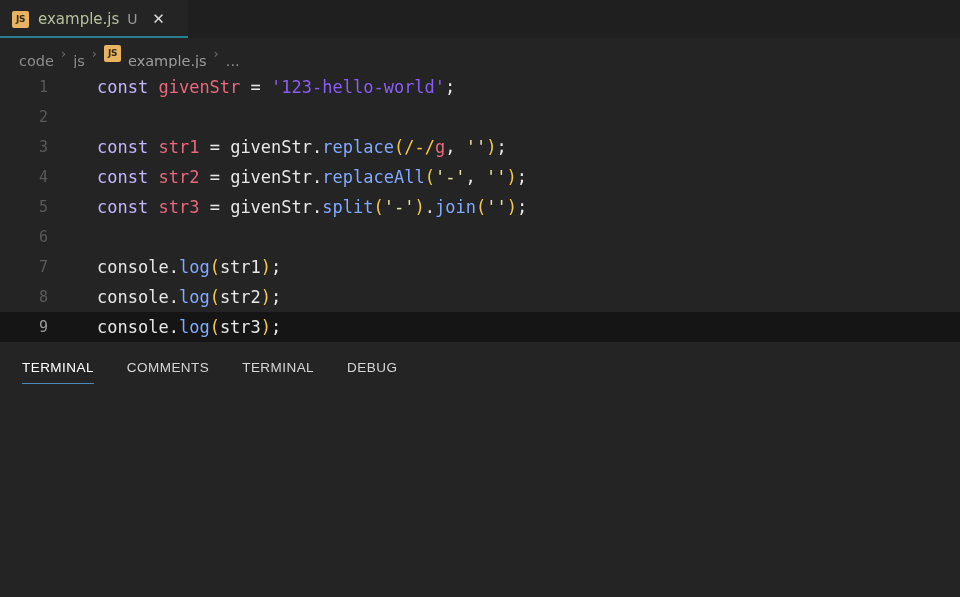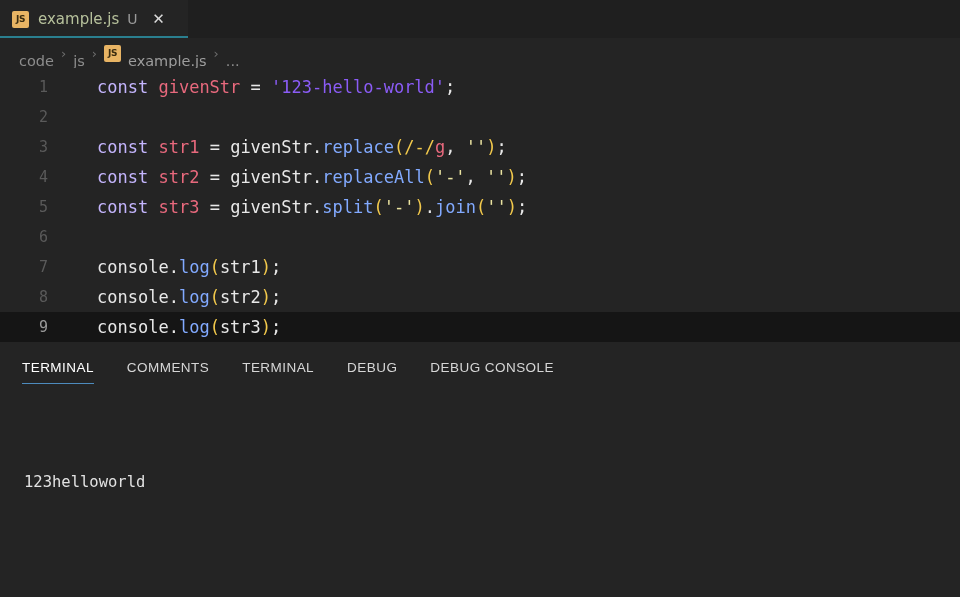--- a/index.html
+++ b/index.html
@@ -263,22 +263,20 @@
   </div>
 
 </div>
 
 <div class="panel">
   <div class="panel-tabs">
     <div class="panel-tab active">TERMINAL</div>
     <div class="panel-tab">COMMENTS</div>
     <div class="panel-tab">TERMINAL</div>
     <div class="panel-tab">DEBUG</div>
-    <div class="panel-tab">DEBUG CONSOLE</div>
   </div>
 
   <div class="terminal">
-    <div class="term-line">123helloworld</div>
     
     
     
   </div>
 </div>
 
 </body></html>

